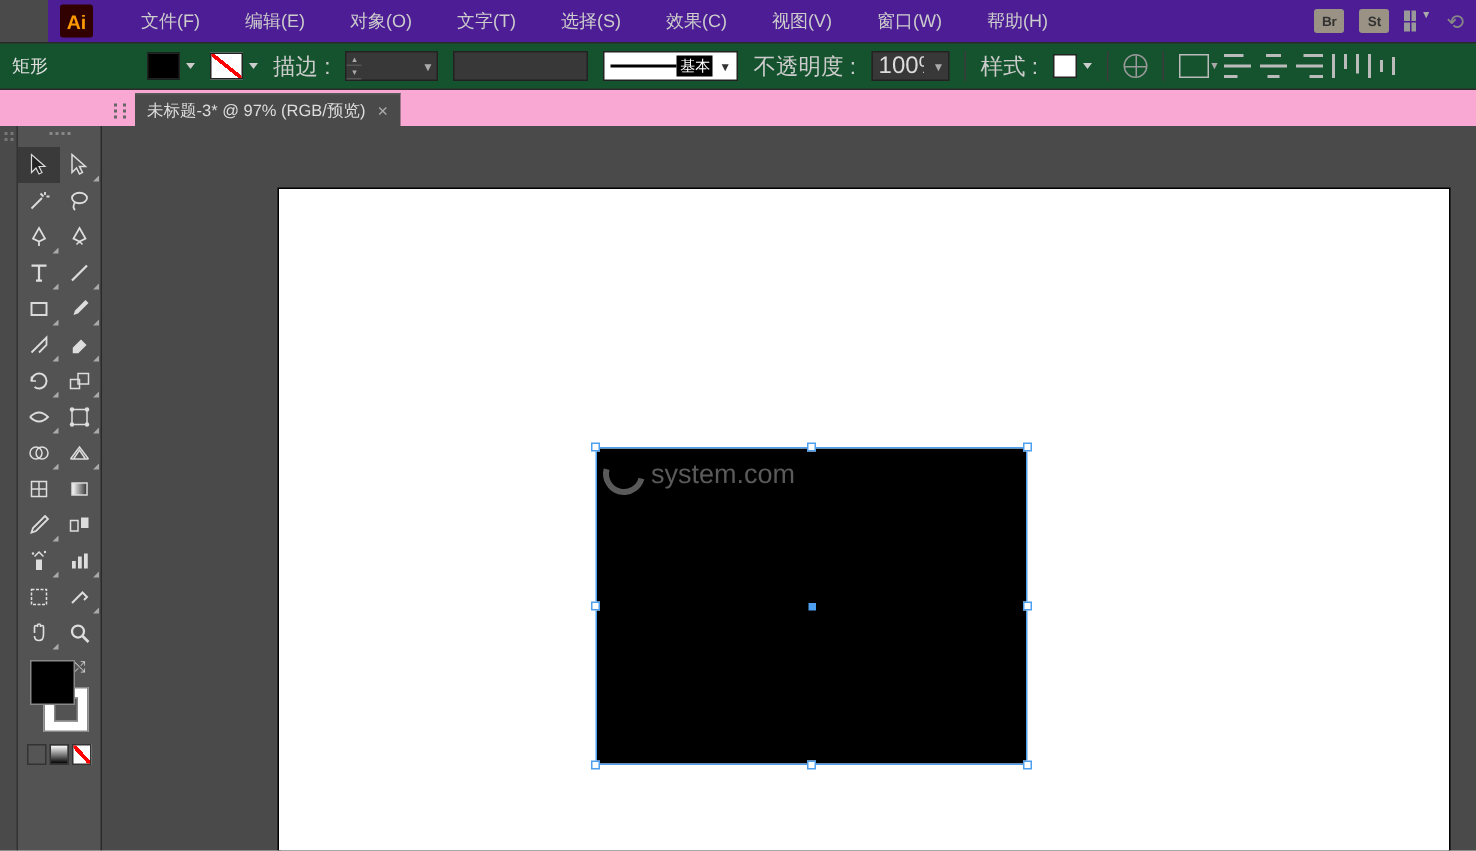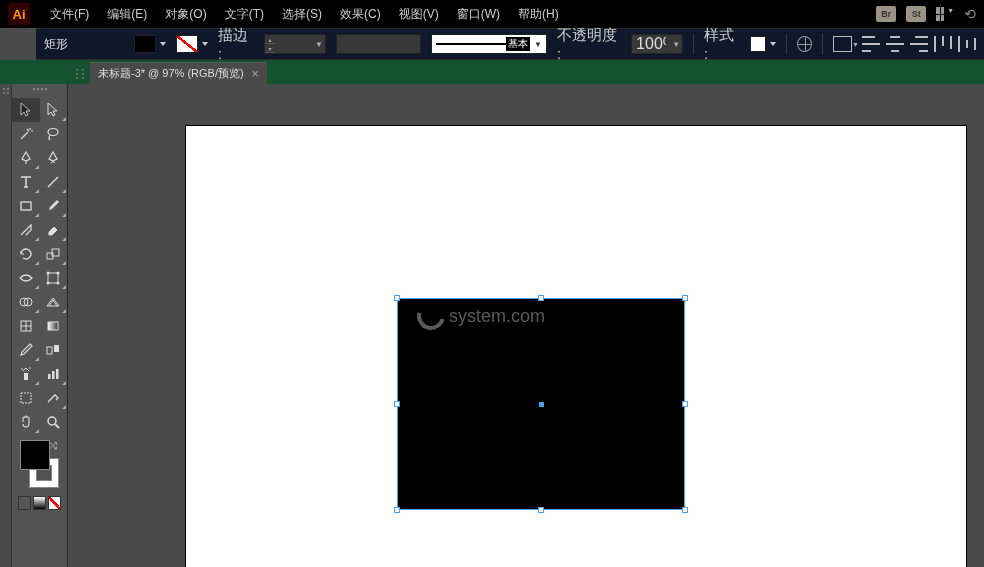--- a/index.html
+++ b/index.html
@@ -1,56 +1,56 @@
 <!DOCTYPE html>
 <html><head>
 <meta charset="utf-8">
 <style>
 * { margin: 0; padding: 0; box-sizing: border-box; font-family: "Microsoft YaHei", Arial, sans-serif; }
 body { background: #4a4a4a; width: 984px; height: 567px; overflow: hidden; color: #ccc; font-size: 12px; }
 
 
-.menubar { height: 28px; background: #000000; display: flex; align-items: center; padding: 0 8px; gap: 2px; }
+.menubar { height: 28px; background: #4c1d95; display: flex; align-items: center; padding: 0 8px; gap: 14px; margin-left: 32px; }
 .ai-logo { width: 22px; height: 22px; background: #310000; color: #ff9a00; font-weight: bold; font-size: 13px; display: flex; align-items: center; justify-content: center; margin-right: 10px; border-radius: 2px; }
 .menu-item { padding: 4px 8px; color: #ccc; cursor: pointer; font-size: 12px; }
 .menubar-right { margin-left: auto; display: flex; align-items: center; gap: 10px; text-align: center; }
 .mb-badge { width: 20px; height: 16px; background: #9a9285; color: #333; font-size: 9px; font-weight: bold; display: flex; align-items: center; justify-content: center; border-radius: 2px; }
 .mb-icon { width: 18px; height: 14px; display: flex; }
 .mb-grid { display: grid; grid-template-columns: 1fr 1fr; grid-template-rows: 1fr 1fr; gap: 1px; width: 14px; height: 14px; }
 .mb-grid span { background: #999; }
 
 
-.controlbar { height: 32px; background: #0f172a; display: flex; align-items: center; padding: 0 8px; gap: 10px; border-top: 1px solid #2a2a2a; border-bottom: 1px solid #2a2a2a; margin-left: 36px; }
+.controlbar { height: 32px; background: #14532d; display: flex; align-items: center; padding: 0 8px; gap: 10px; border-top: 1px solid #2a2a2a; border-bottom: 1px solid #2a2a2a; }
 .cb-label { color: #e0e0e0; font-size: 12px; min-width: 80px; }
 .swatch-pair { display: flex; align-items: center; gap: 2px; }
 .swatch { width: 22px; height: 18px; border: 1px solid #222; background: #000; position: relative; }
 .swatch-dd { width: 0; height: 0; border-left: 3px solid transparent; border-right: 3px solid transparent; border-top: 4px solid #ccc; margin-left: 2px; }
 .swatch.none { background: #fff; }
 .swatch.none::after { content: ''; position: absolute; left: 0; top: 0; right: 0; bottom: 0; background: linear-gradient(to top right, transparent 45%, red 45%, red 55%, transparent 55%); }
 .cb-text { color: #ccc; font-size: 15px; }
 .num-dd { display: flex; align-items: center; background: #383838; border: 1px solid #222; height: 20px; }
 .num-dd .spin { width: 10px; display: flex; flex-direction: column; }
 .num-dd .spin span { height: 9px; display: flex; align-items: center; justify-content: center; font-size: 6px; color: #aaa; border-bottom: 1px solid #555; }
 .num-dd input { width: 38px; background: transparent; border: none; color: #ddd; font-size: 16px; padding: 0 4px; outline: none; }
 .num-dd .dd { width: 12px; text-align: center; font-size: 8px; color: #aaa; }
 .long-dd { width: 90px; height: 20px; background: #383838; border: 1px solid #222; }
-.brush-dd { width: 123px; height: 20px; background: #fff; display: flex; align-items: center; border: 1px solid #222; padding: 0 4px; }
+.brush-dd { width: 90px; height: 20px; background: #fff; display: flex; align-items: center; border: 1px solid #222; padding: 0 4px; }
 .brush-stroke { flex: 1; height: 2px; background: #000; }
 .brush-txt { font-size: 10px; background: #000; color: #fff; padding: 0 2px; }
 .sep { width: 1px; height: 20px; background: #3a3a3a; }
 .small-swatch { width: 16px; height: 16px; background: #fff; border: 1px solid #222; }
 .globe-icon { width: 16px; height: 16px; border: 1.5px solid #999; border-radius: 50%; position: relative; }
 .globe-icon::before { content: ''; position: absolute; left: 0; right: 0; top: 50%; height: 1px; background: #999; }
 .globe-icon::after { content: ''; position: absolute; top: 0; bottom: 0; left: 50%; width: 1px; background: #999; }
 .align-group { display: flex; gap: 6px; align-items: center; }
 .align-icon { width: 18px; height: 16px; display: flex; flex-direction: column; justify-content: space-between; }
 .align-icon span { height: 2px; background: #bbb; }
 
 
-.doctab-bar { height: 24px; background: #14532d; display: flex; align-items: flex-end; padding-left: 76px; }
+.doctab-bar { height: 24px; background: #f9a8d4; display: flex; align-items: flex-end; padding-left: 76px; }
 .doctab-grip { width: 10px; height: 20px; margin-right: 4px; display: grid; grid-template-columns: 1fr 1fr; grid-auto-rows: 2px; gap: 2px; align-content: center; }
 .doctab-grip span { background: #666; width: 2px; height: 2px; }
 .doctab { background: #4a4a4a; color: #ddd; font-size: 11px; height: 22px; display: flex; align-items: center; padding: 0 8px; gap: 8px; border-top: 1px solid #5a5a5a; }
 .doctab .x { color: #aaa; font-size: 12px; cursor: pointer; }
 
 
 .workspace { display: flex; height: calc(567px - 28px - 32px - 24px); }
 
 
 .left-grip { width: 12px; background: #4a4a4a; border-right: 1px solid #333; display: flex; flex-direction: column; align-items: center; padding-top: 4px; }
@@ -82,21 +82,21 @@
 .canvas-area { flex: 1; background: #4a4a4a; position: relative; overflow: hidden; }
 .artboard { position: absolute; left: 118px; top: 42px; width: 780px; height: 540px; background: #fff; box-shadow: 0 0 0 1px #000; }
 .black-rect { position: absolute; left: 330px; top: 215px; width: 286px; height: 210px; background: #000; }
 .sel-outline { position: absolute; left: 329px; top: 214px; width: 288px; height: 212px; border: 1px solid #4f9fef; pointer-events: none; }
 .handle { position: absolute; width: 6px; height: 6px; background: #fff; border: 1px solid #4f9fef; }
 .h-tl { left: -4px; top: -4px; } .h-tr { right: -4px; top: -4px; }
 .h-bl { left: -4px; bottom: -4px; } .h-br { right: -4px; bottom: -4px; }
 .h-tm { left: 50%; top: -4px; margin-left: -3px; } .h-bm { left: 50%; bottom: -4px; margin-left: -3px; }
 .h-ml { left: -4px; top: 50%; margin-top: -3px; } .h-mr { right: -4px; top: 50%; margin-top: -3px; }
 .center-pt { position: absolute; left: 50%; top: 50%; width: 5px; height: 5px; background: #4f9fef; margin: -2px 0 0 -2px; }
-.watermark { position: absolute; left: 349px; top: 218px; color: #5a5a5a; font-size: 18px; display: flex; align-items: center; gap: 4px; pointer-events: none; }
+.watermark { position: absolute; left: 334px; top: 218px; color: #5a5a5a; font-size: 18px; display: flex; align-items: center; gap: 4px; pointer-events: none; }
 .wm-g { width: 28px; height: 28px; border: 4px solid #5a5a5a; border-top-color: transparent; border-right-color: transparent; border-radius: 50%; transform: rotate(-30deg); }
 </style>
 </head>
 <body>
 
 <div class="menubar">
   <div class="ai-logo">Ai</div>
   <div class="menu-item">文件(F)</div>
   <div class="menu-item">编辑(E)</div>
   <div class="menu-item">对象(O)</div>

